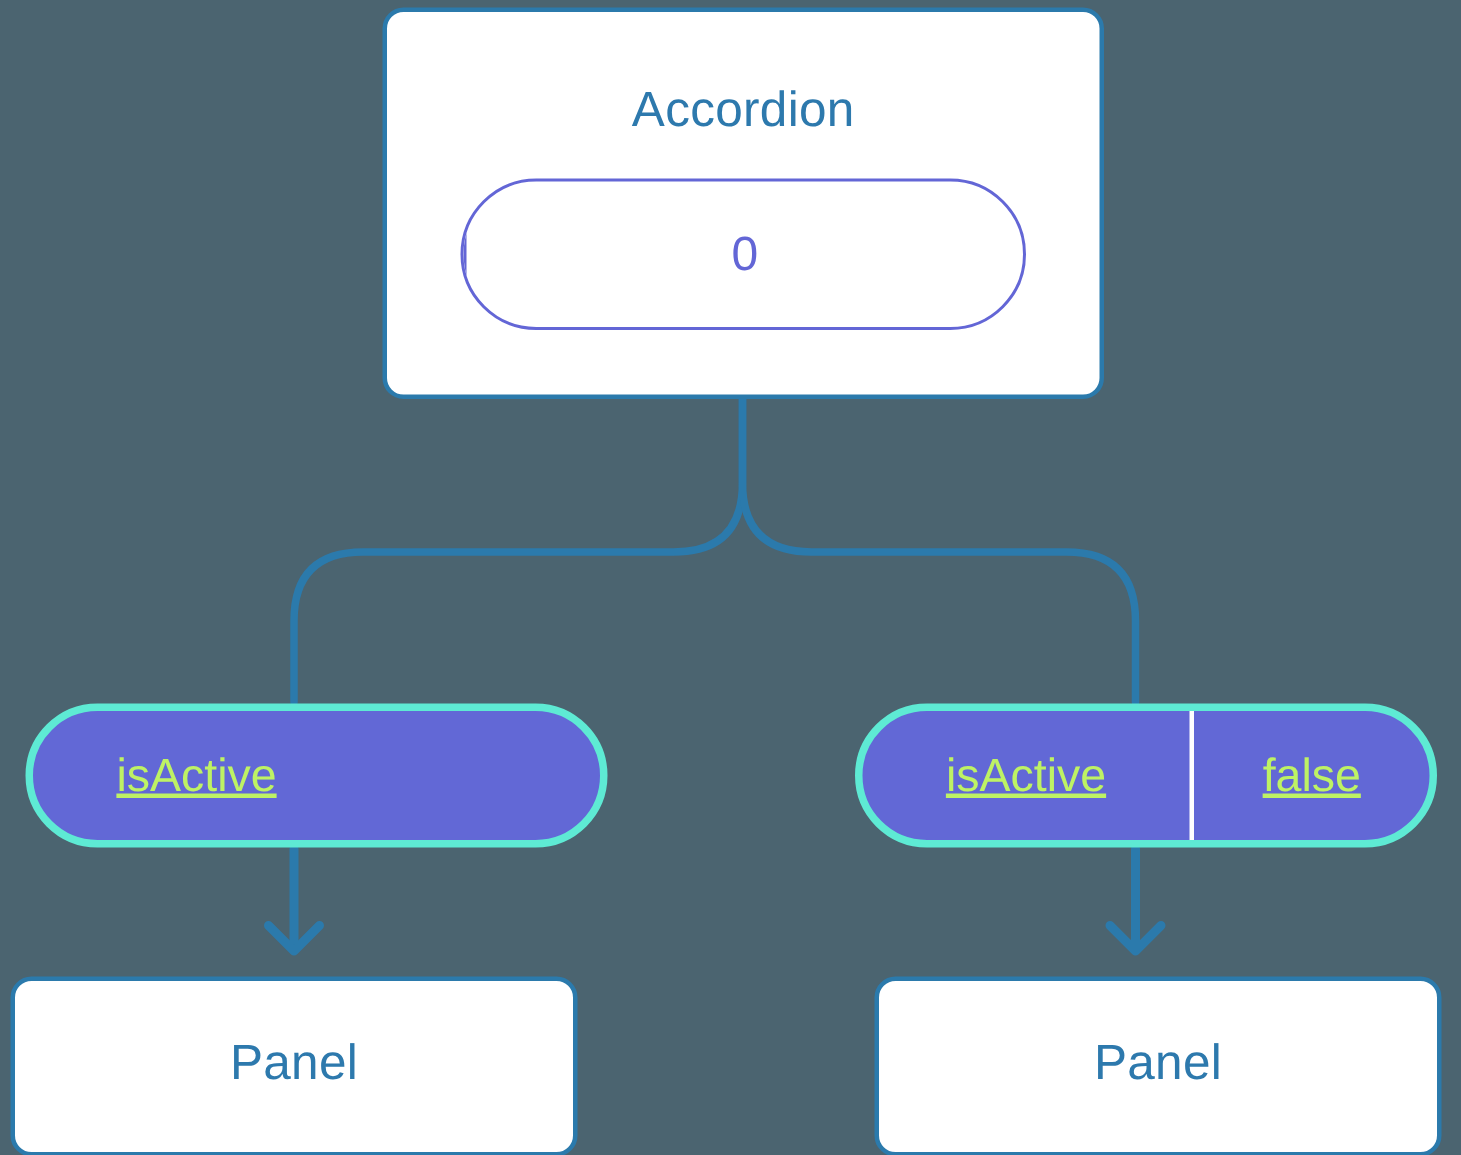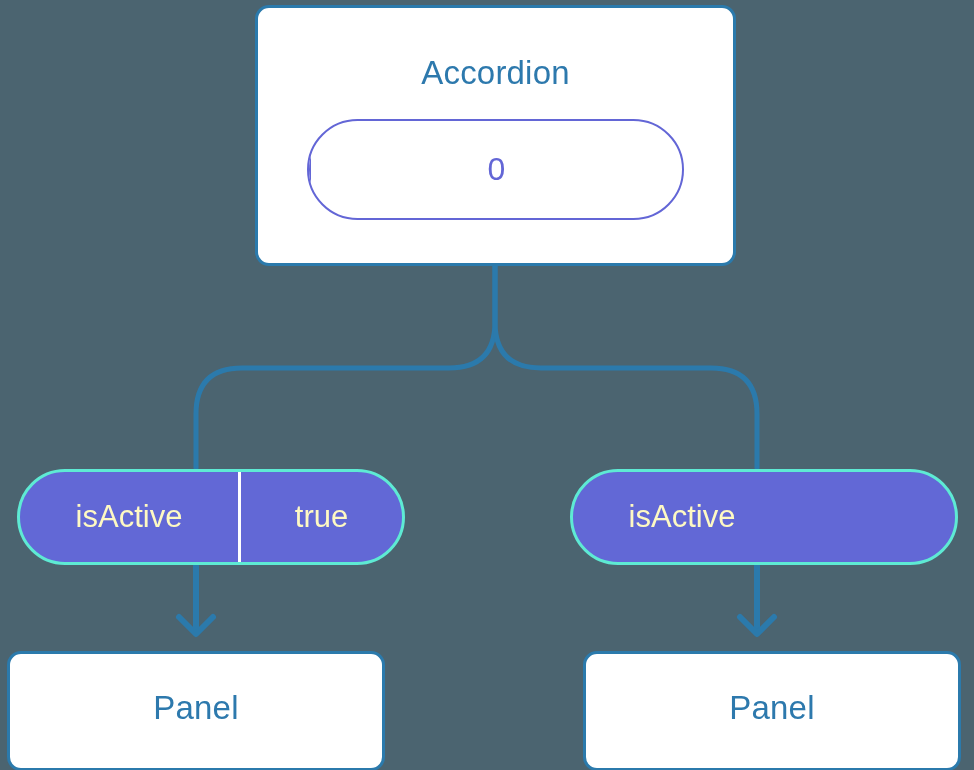--- a/index.html
+++ b/index.html
@@ -86,22 +86,23 @@
     border: 2px solid #6366d6;
     color: #6366d6;
   }
   .pill-outline .pill-val {
     border-left: 2px solid #6366d6;
   }
 
   
   .pill-solid {
     background: #6268d6;
-    border: 3px solid #5eead4;
-    color: #fef9c3;
+    border: 5px solid #5eead4;
+    color: #bef264;
+    text-decoration: underline;
   }
   .pill-solid .pill-val {
     border-left: 3px solid #ffffff;
   }
 
   #state-pill {
     left: 307px;
     top: 119px;
     width: 377px;
     height: 101px;
@@ -145,28 +146,28 @@
   <div class="card" id="accordion-card">
     <div class="card-title">Accordion</div>
   </div>
 
   <div class="pill pill-outline" id="state-pill">
     <span class="pill-val">0</span>
   </div>
 
   <div class="pill pill-solid prop-pill" id="prop-pill-left">
     <span class="pill-key">isActive</span>
-    <span class="pill-val">true</span>
   </div>
 
   <div class="card panel-card" id="panel-left">
     <div class="card-title">Panel</div>
   </div>
 
   <div class="pill pill-solid prop-pill" id="prop-pill-right">
     <span class="pill-key">isActive</span>
+    <span class="pill-val">false</span>
   </div>
 
   <div class="card panel-card" id="panel-right">
     <div class="card-title">Panel</div>
   </div>
 
 </div>
 
 </body></html>

